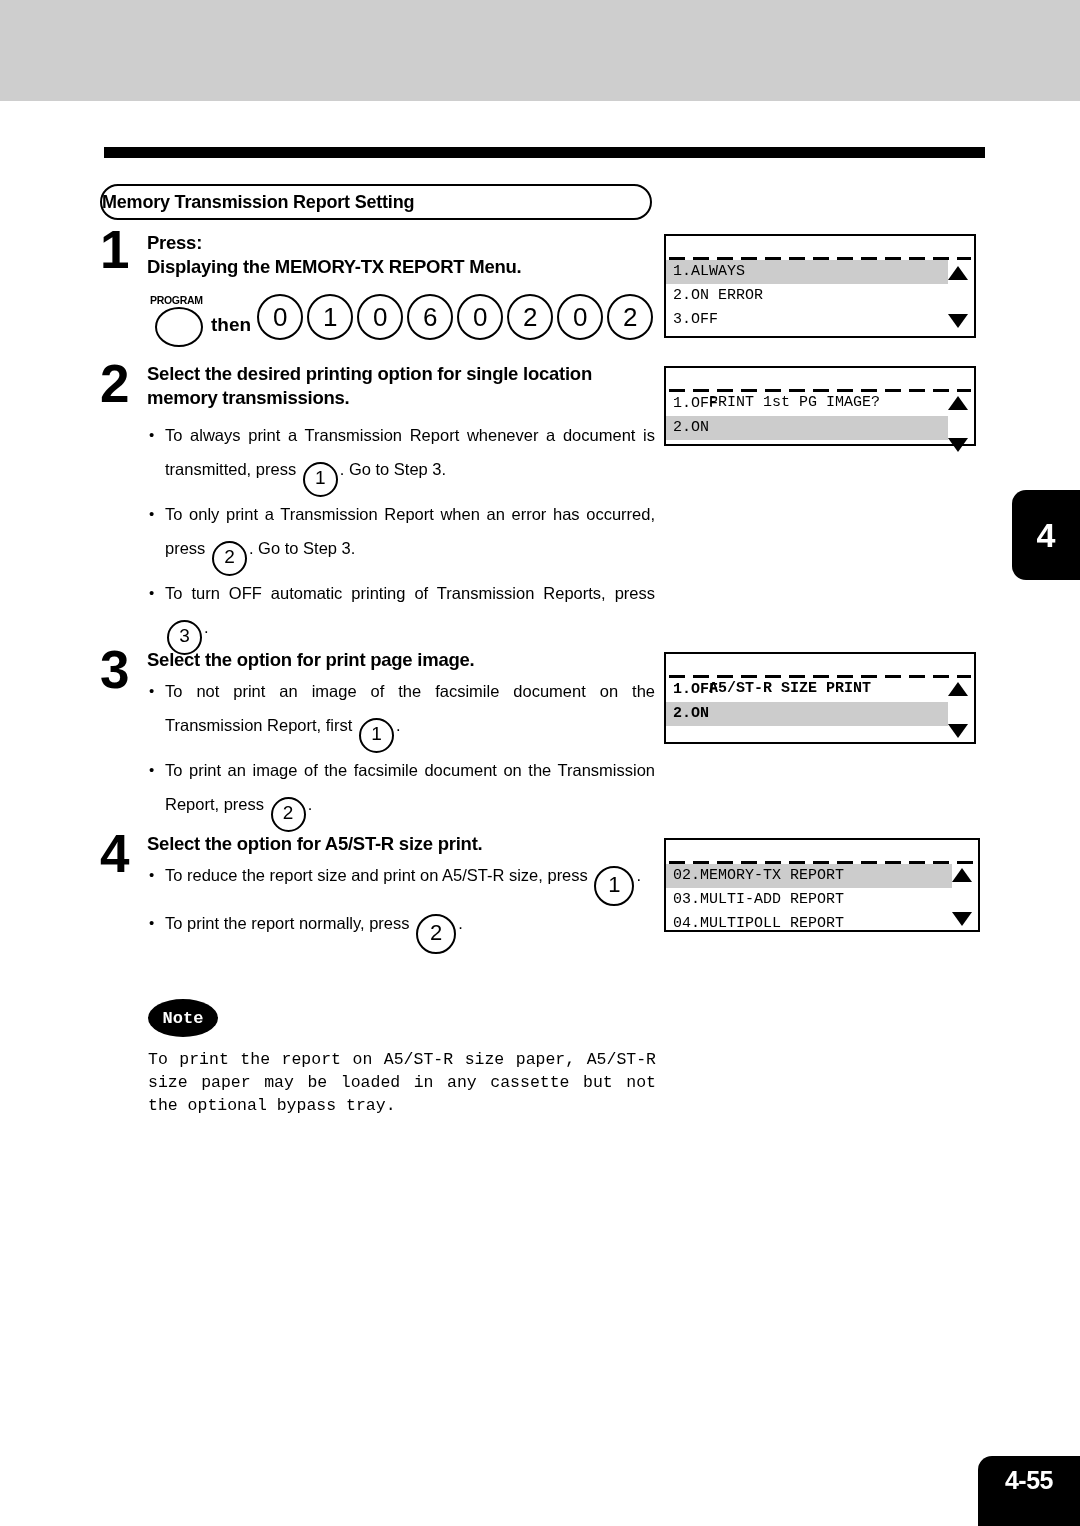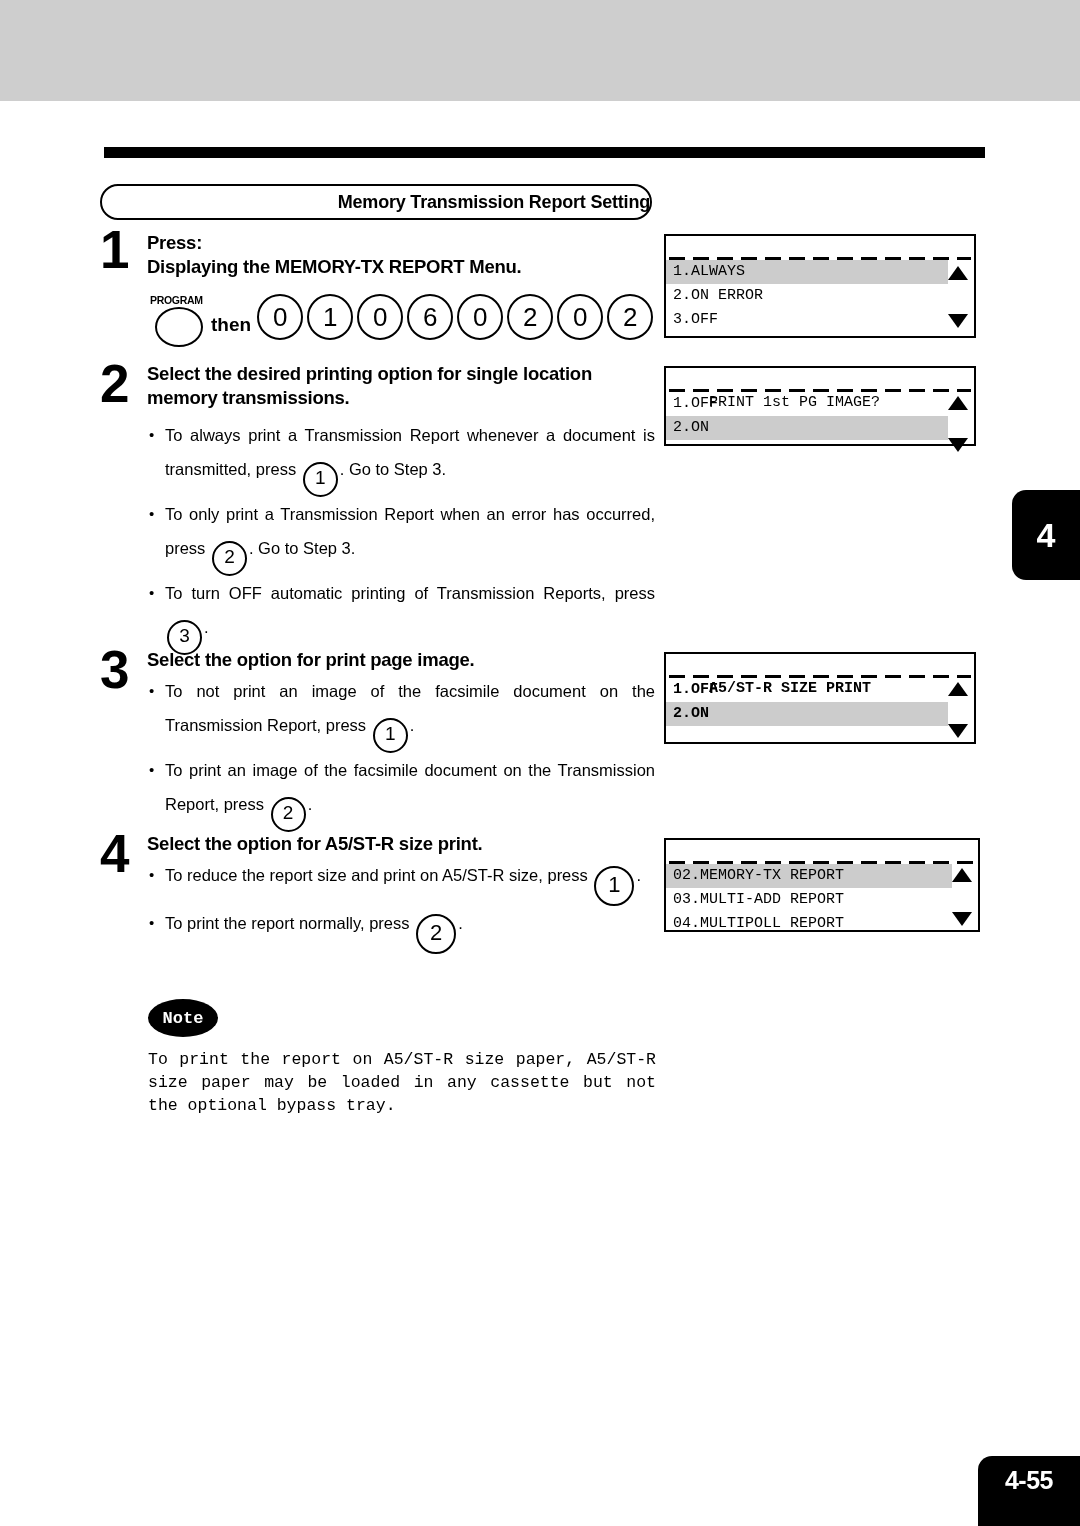--- a/index.html
+++ b/index.html
@@ -16,21 +16,21 @@
     background:#cecece;
   }
   
   .rule{
     position:absolute;left:104px;top:147px;width:881px;height:11px;background:#000;
   }
   
   .title-pill{
     position:absolute;left:100px;top:184px;width:548px;height:32px;
     border:2.5px solid #000;border-radius:18px;background:#fff;
-    display:flex;align-items:center;justify-content:flex-end;
+    display:flex;align-items:center;justify-content:flex-start;
   }
   .title-pill span{
     font-size:18px;font-weight:bold;color:#000;letter-spacing:-0.2px;
   }
   
   .step{position:absolute;}
   .step-num{
     position:absolute;left:0;top:0;
     font-size:53px;font-weight:bold;line-height:44px;color:#000;
     font-family:"Liberation Sans", sans-serif;
@@ -191,21 +191,21 @@
     </div>
   </div>
 </div>
 
 <div class="step" style="left:100px;top:648px;width:555px;">
   <div class="step-num">3</div>
   <div class="step-body">
     <div class="step-head">Select the option for print page image.</div>
     <div class="bullets" style="margin-left:0px;margin-top:2px;">
       <div class="bullet">
-        <span>To not print an image of the facsimile document on the Transmission Report, press </span><span class="key">1</span><span>.</span>
+        <span>To not print an image of the facsimile document on the Transmission Report, first </span><span class="key">1</span><span>.</span>
       </div>
       <div class="bullet">
         <span>To print an image of the facsimile document on the Transmission Report, press </span><span class="key">2</span><span>.</span>
       </div>
     </div>
   </div>
 </div>
 
 <div class="step" style="left:100px;top:832px;width:555px;">
   <div class="step-num">4</div>

